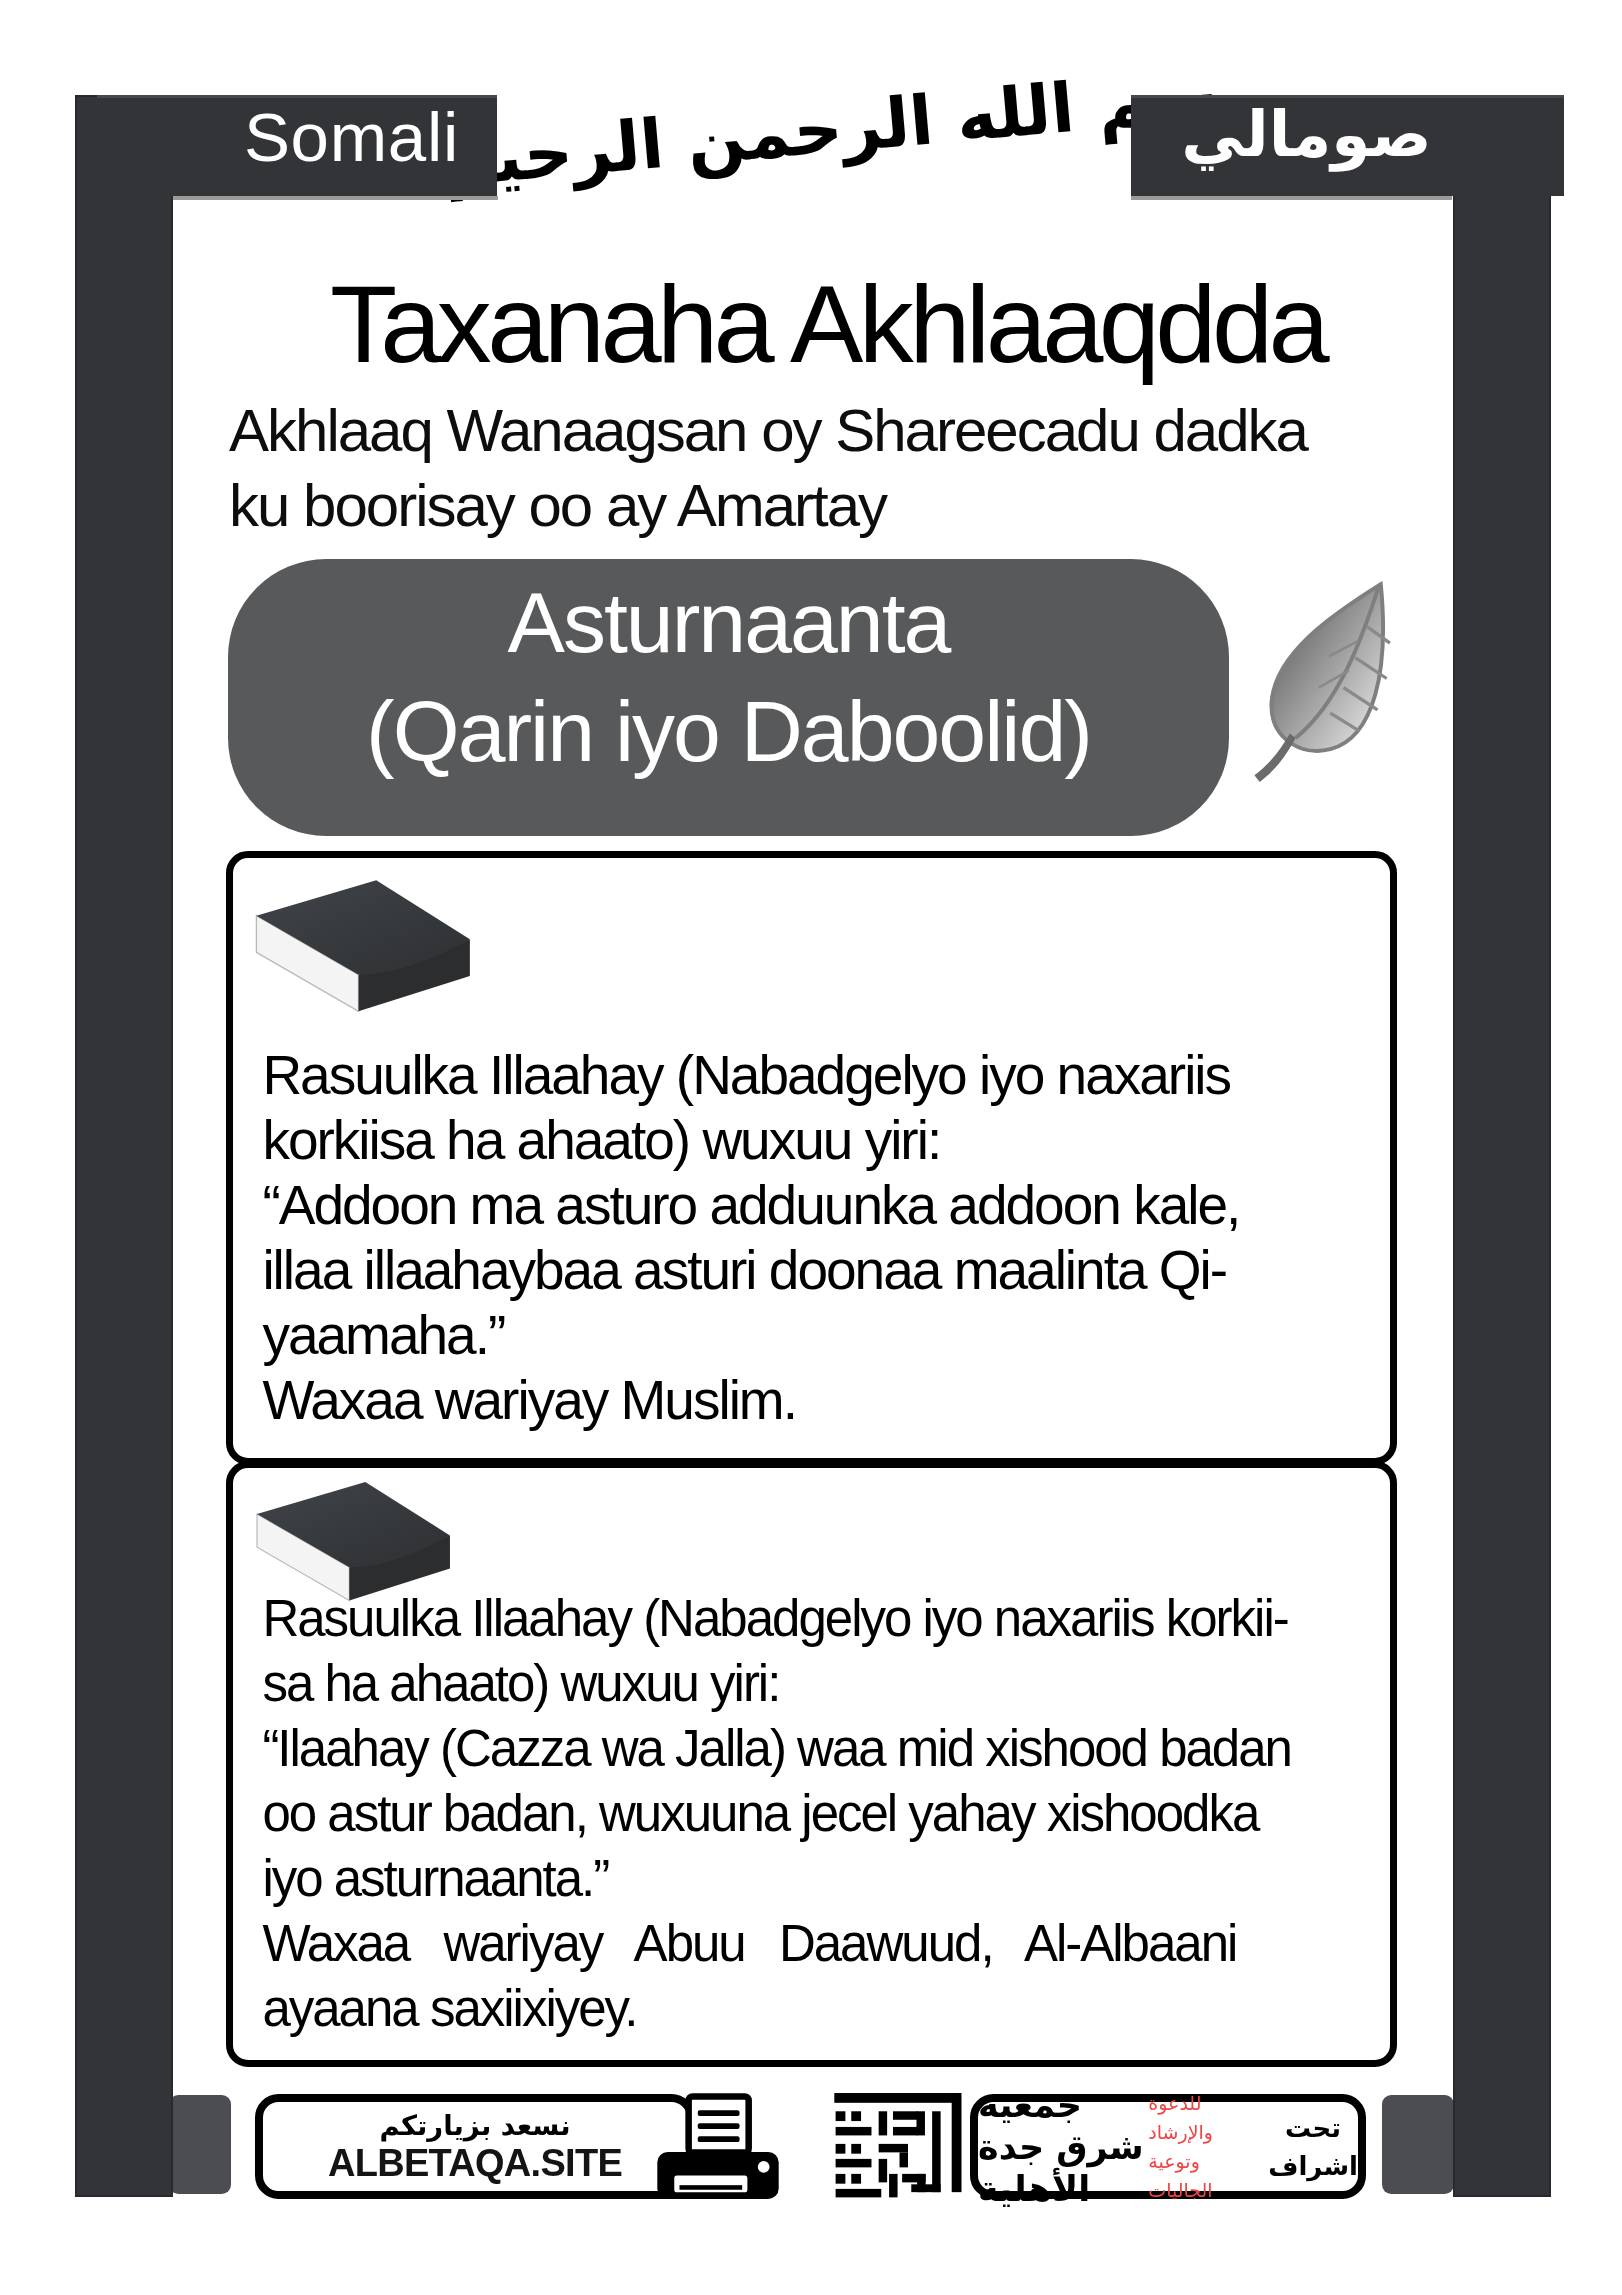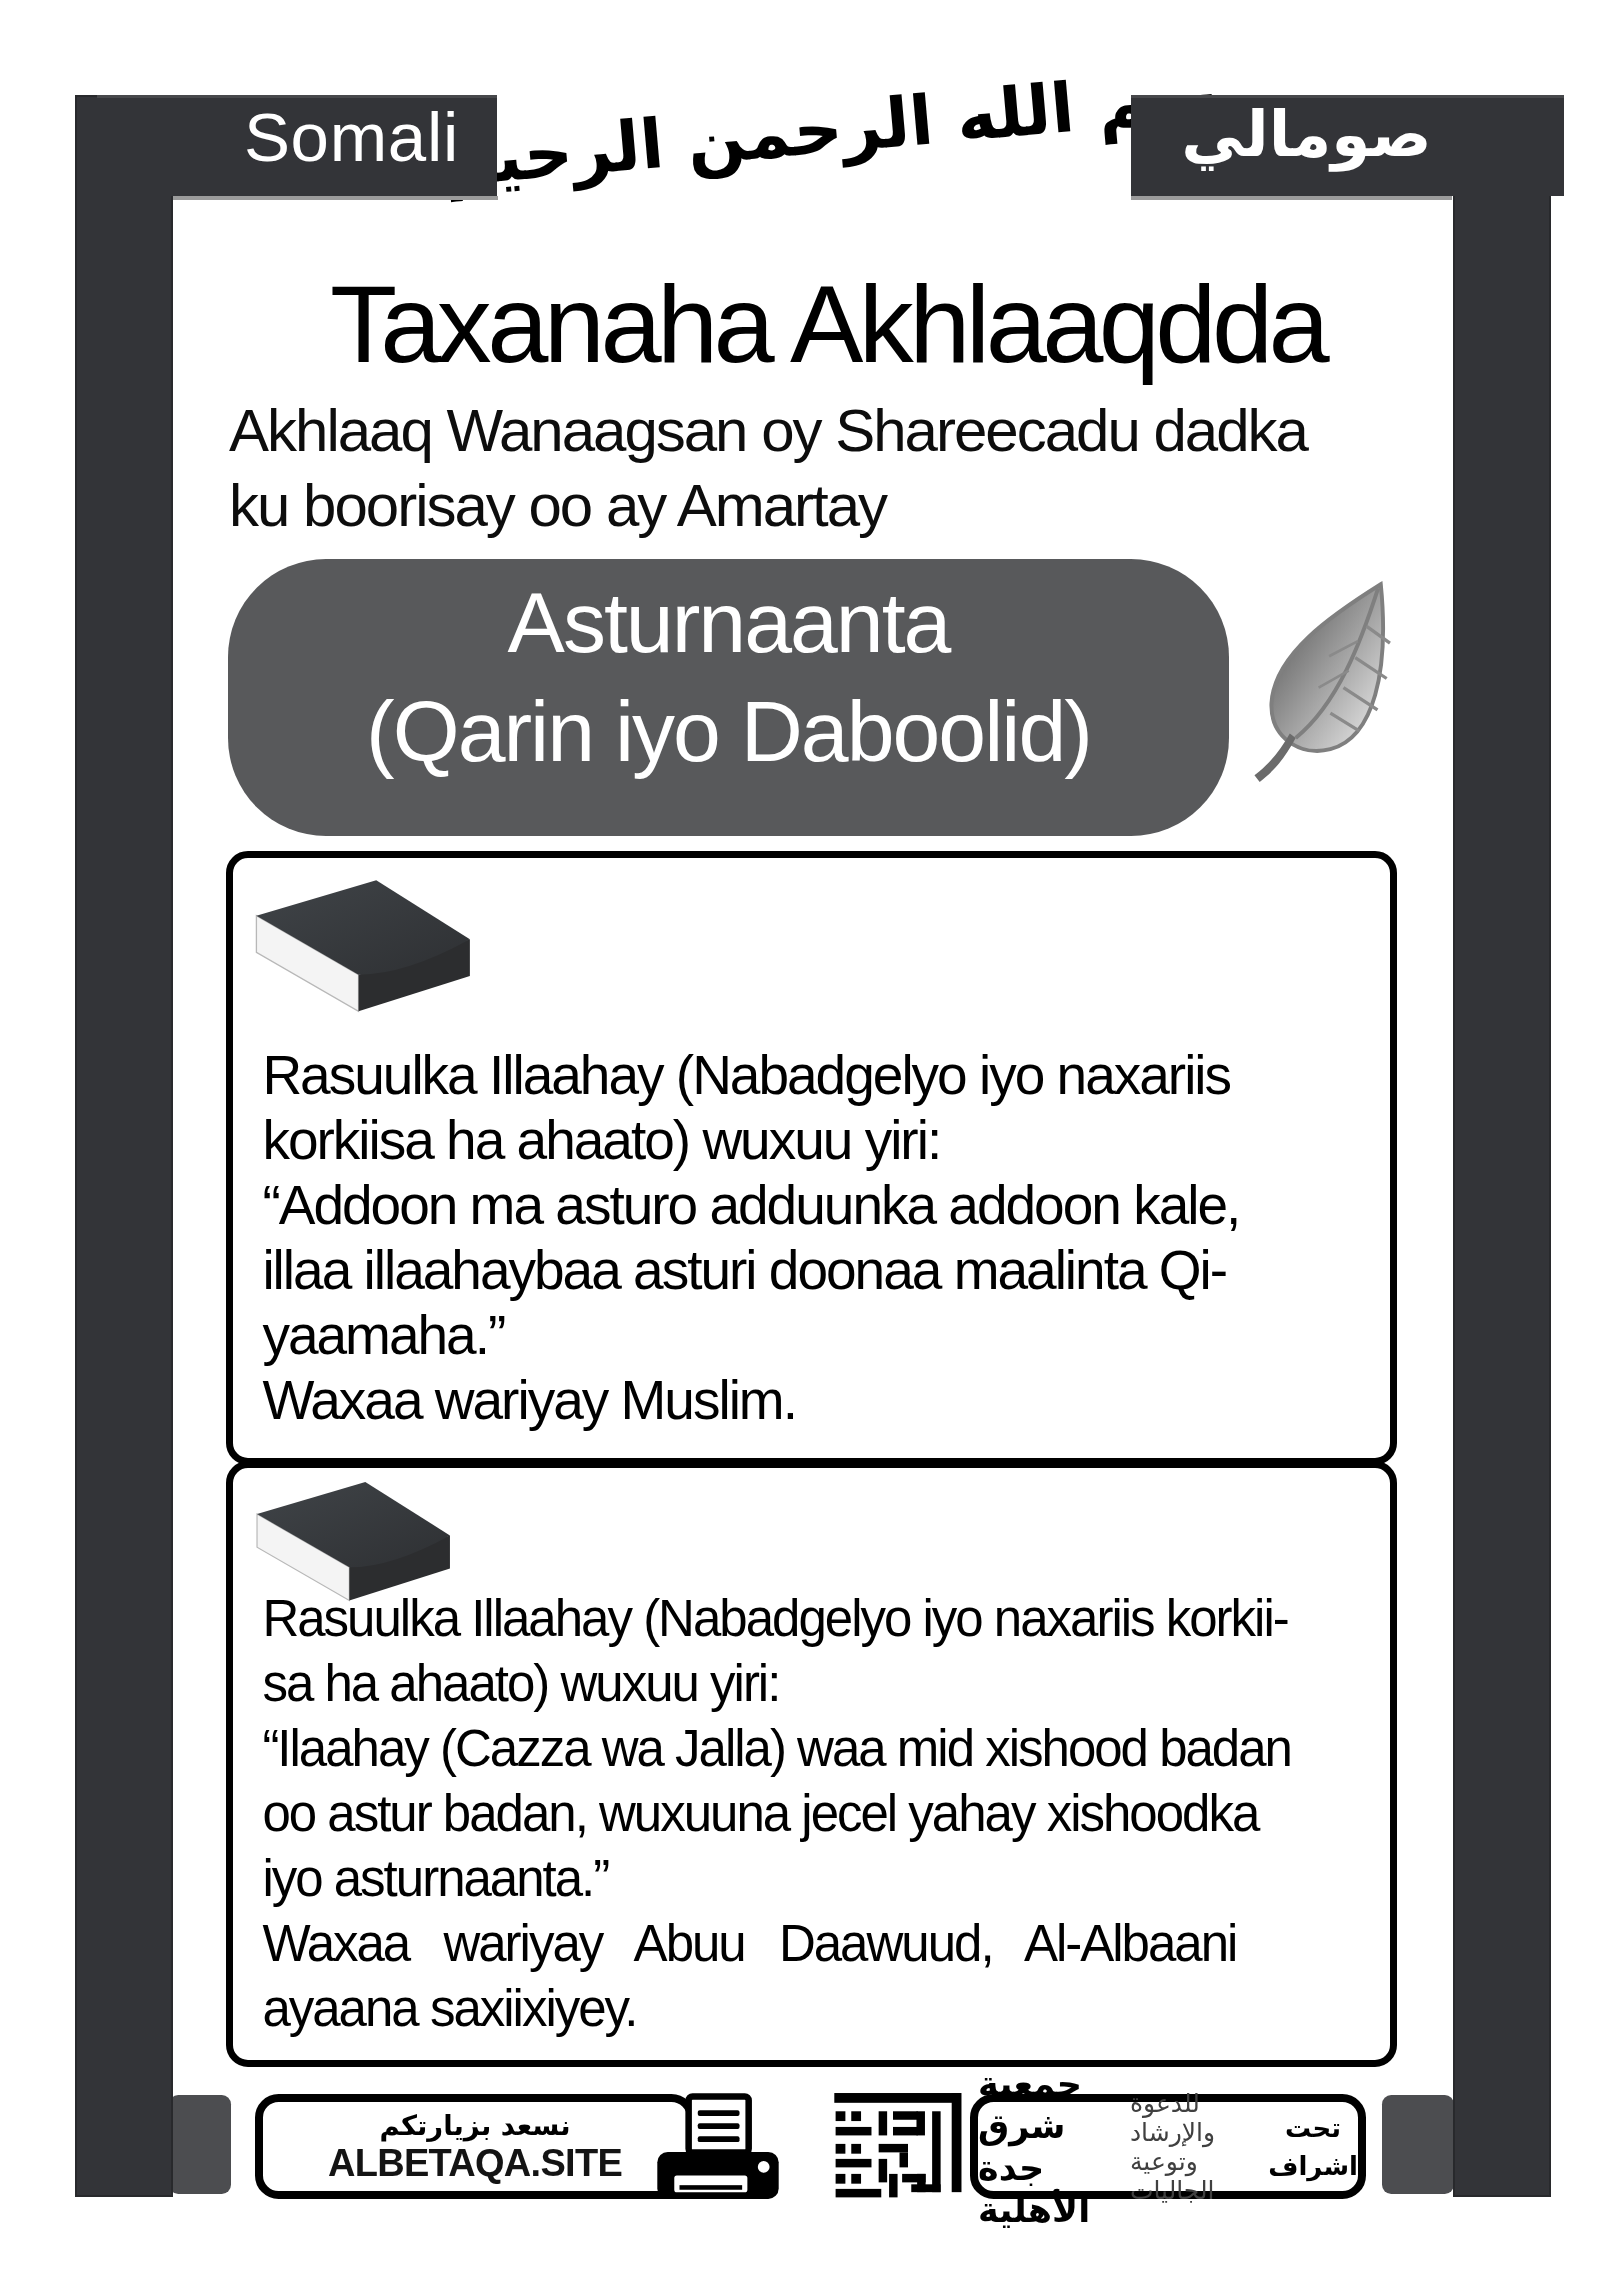--- a/index.html
+++ b/index.html
@@ -78,21 +78,21 @@
   .f-left .site{font-size:38px;font-weight:bold;letter-spacing:-0.7px;line-height:43px;color:#141414;}
   .printer{left:656px;top:2093px;width:124px;height:108px;z-index:3;}
   .kufic{left:833px;top:2093px;width:135px;height:107px;z-index:3;}
   .f-right{left:970px;width:396px;display:flex;flex-direction:row-reverse;
     align-items:center;justify-content:center;gap:14.4px;
     font-family:"DejaVu Sans",sans-serif;}
   .f-right .under-col{display:flex;flex-direction:column;align-items:center;
     font-size:26px;font-weight:bold;line-height:38px;}
   .f-right .org-col{display:flex;flex-direction:row;align-items:center;}
   .f-right .org-main{font-size:35px;font-weight:bold;line-height:42px;}
-  .f-right .org-sub{font-size:25px;color:#404040;line-height:29px;}
+  .f-right .org-sub{font-size:19px;color:#ef4444;line-height:29px;}
 </style>
 </head>
 <body>
 
 <div id="page">
 
   <div class="abs side-bar bar-left"></div>
   <div class="abs side-bar bar-right"></div>
   <div class="abs foot-tab tab-left"></div>
   <div class="abs foot-tab tab-right"></div>

